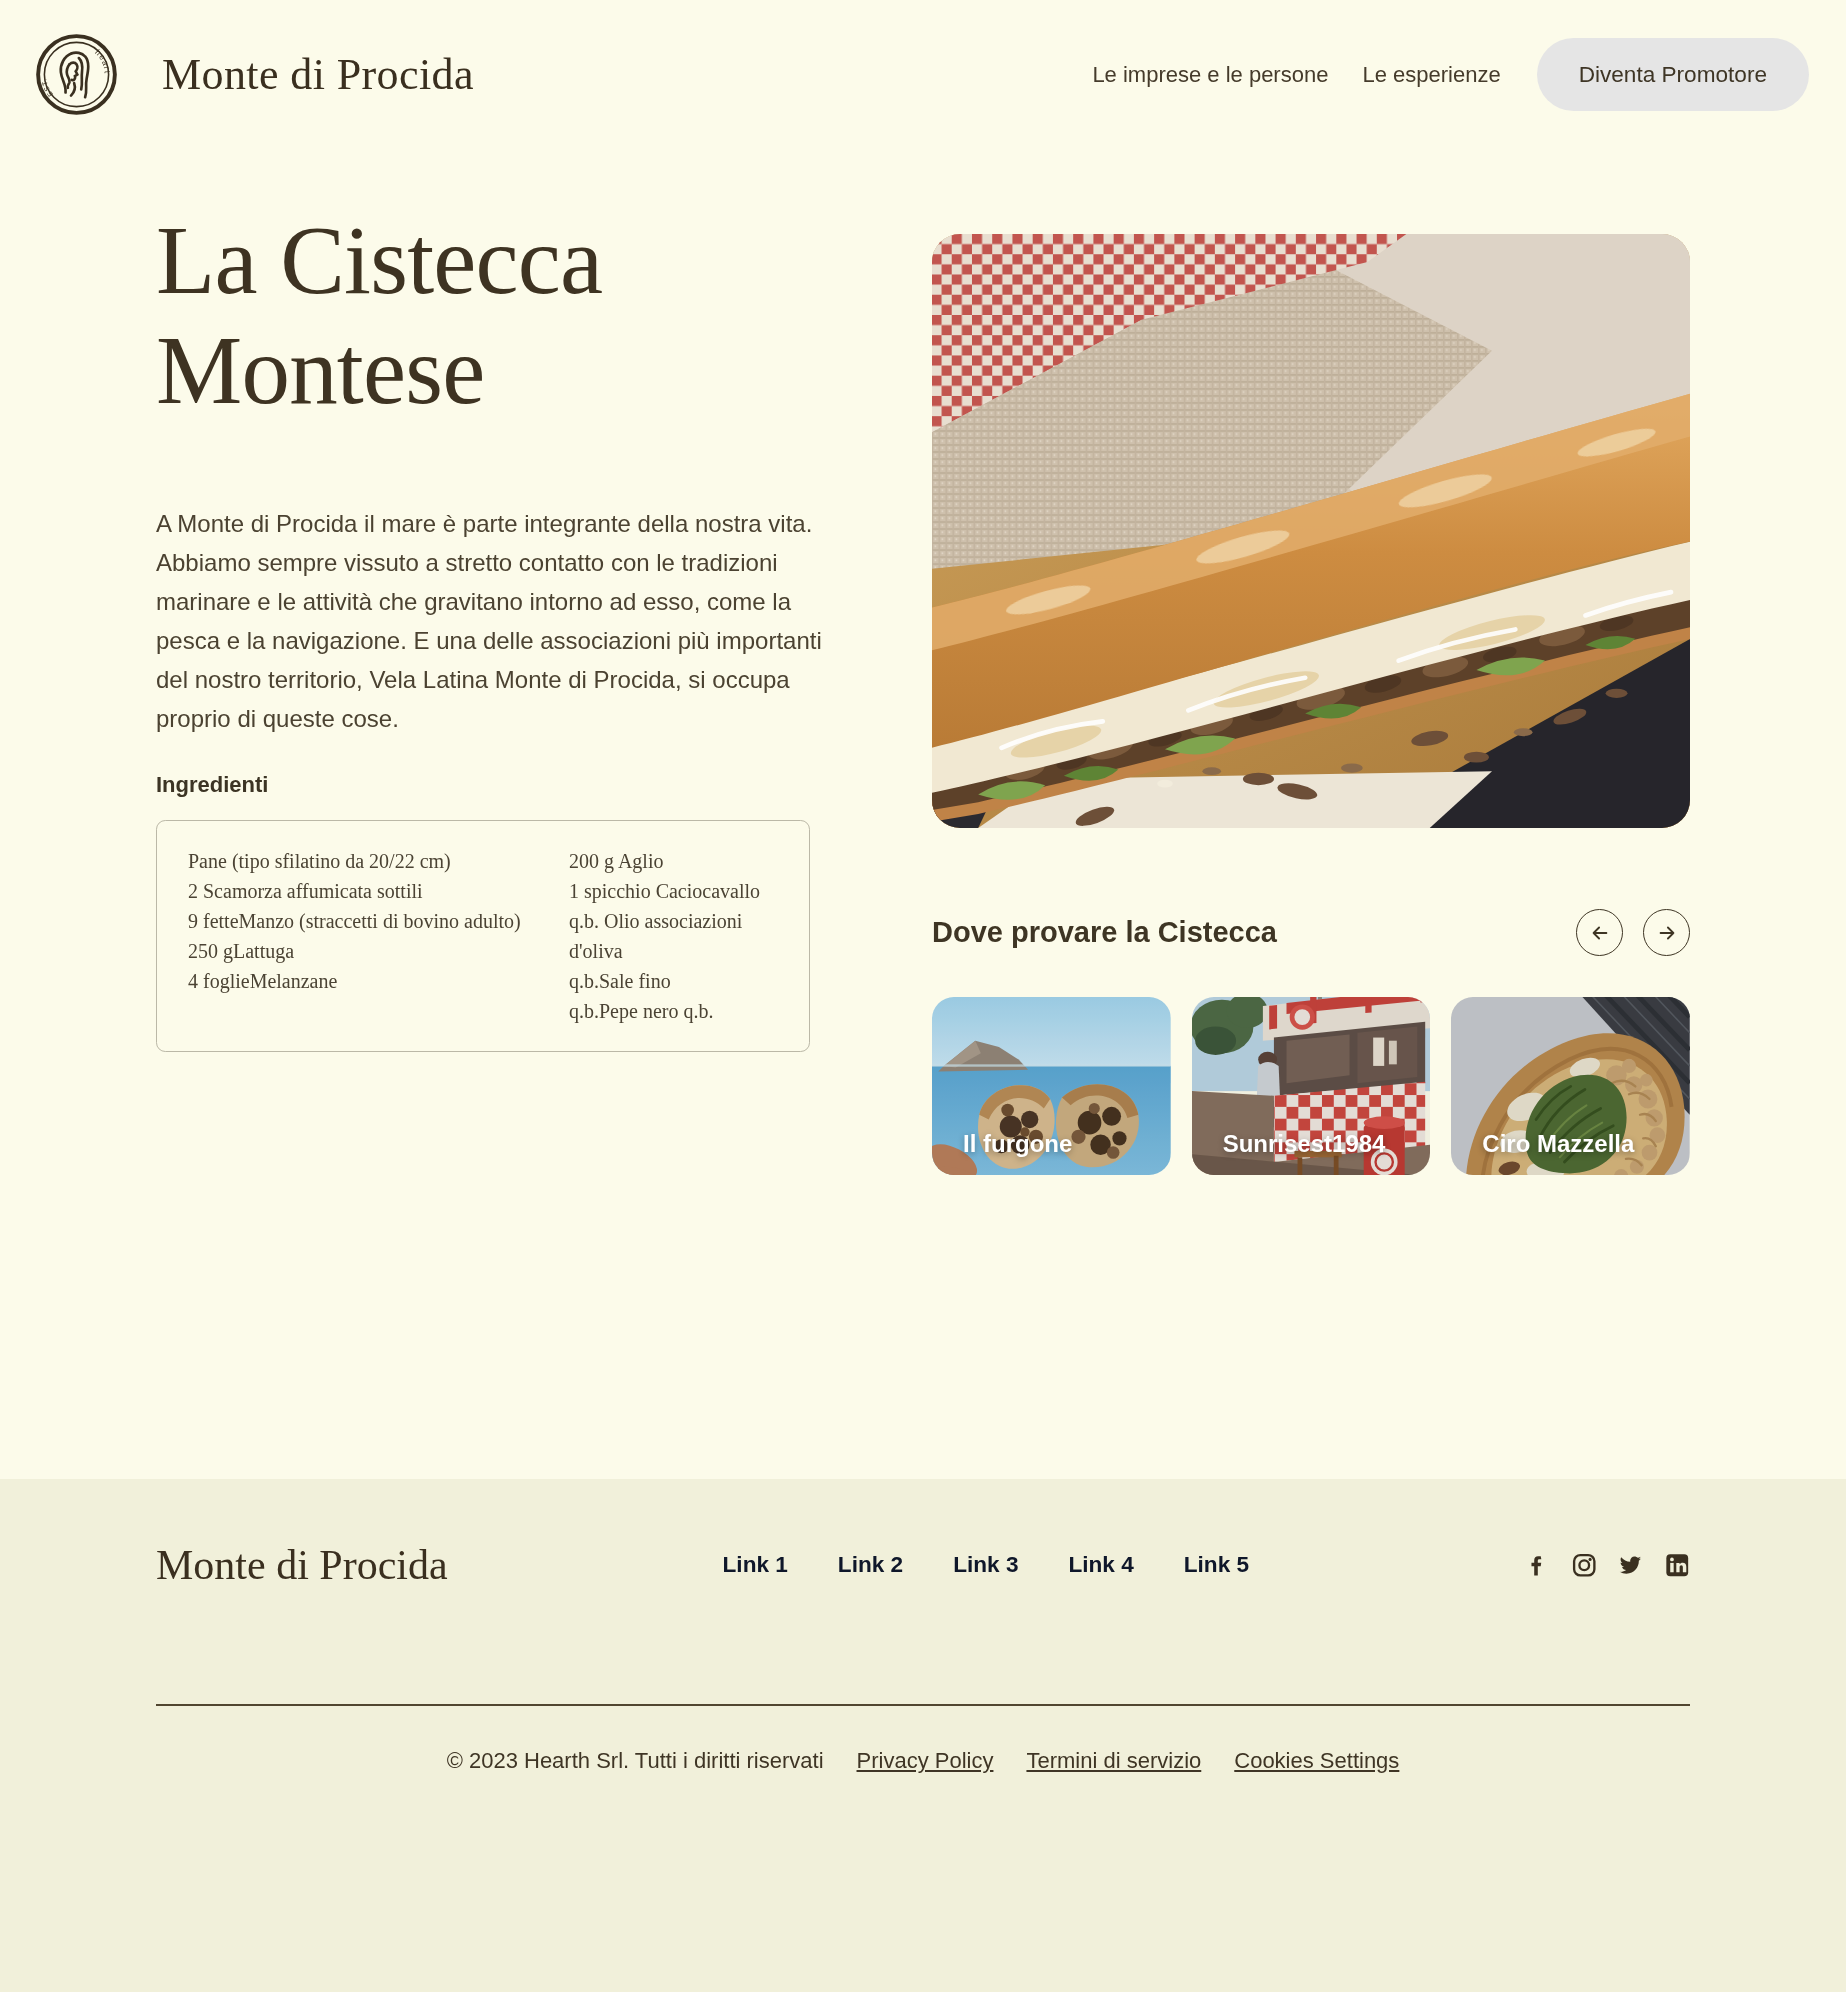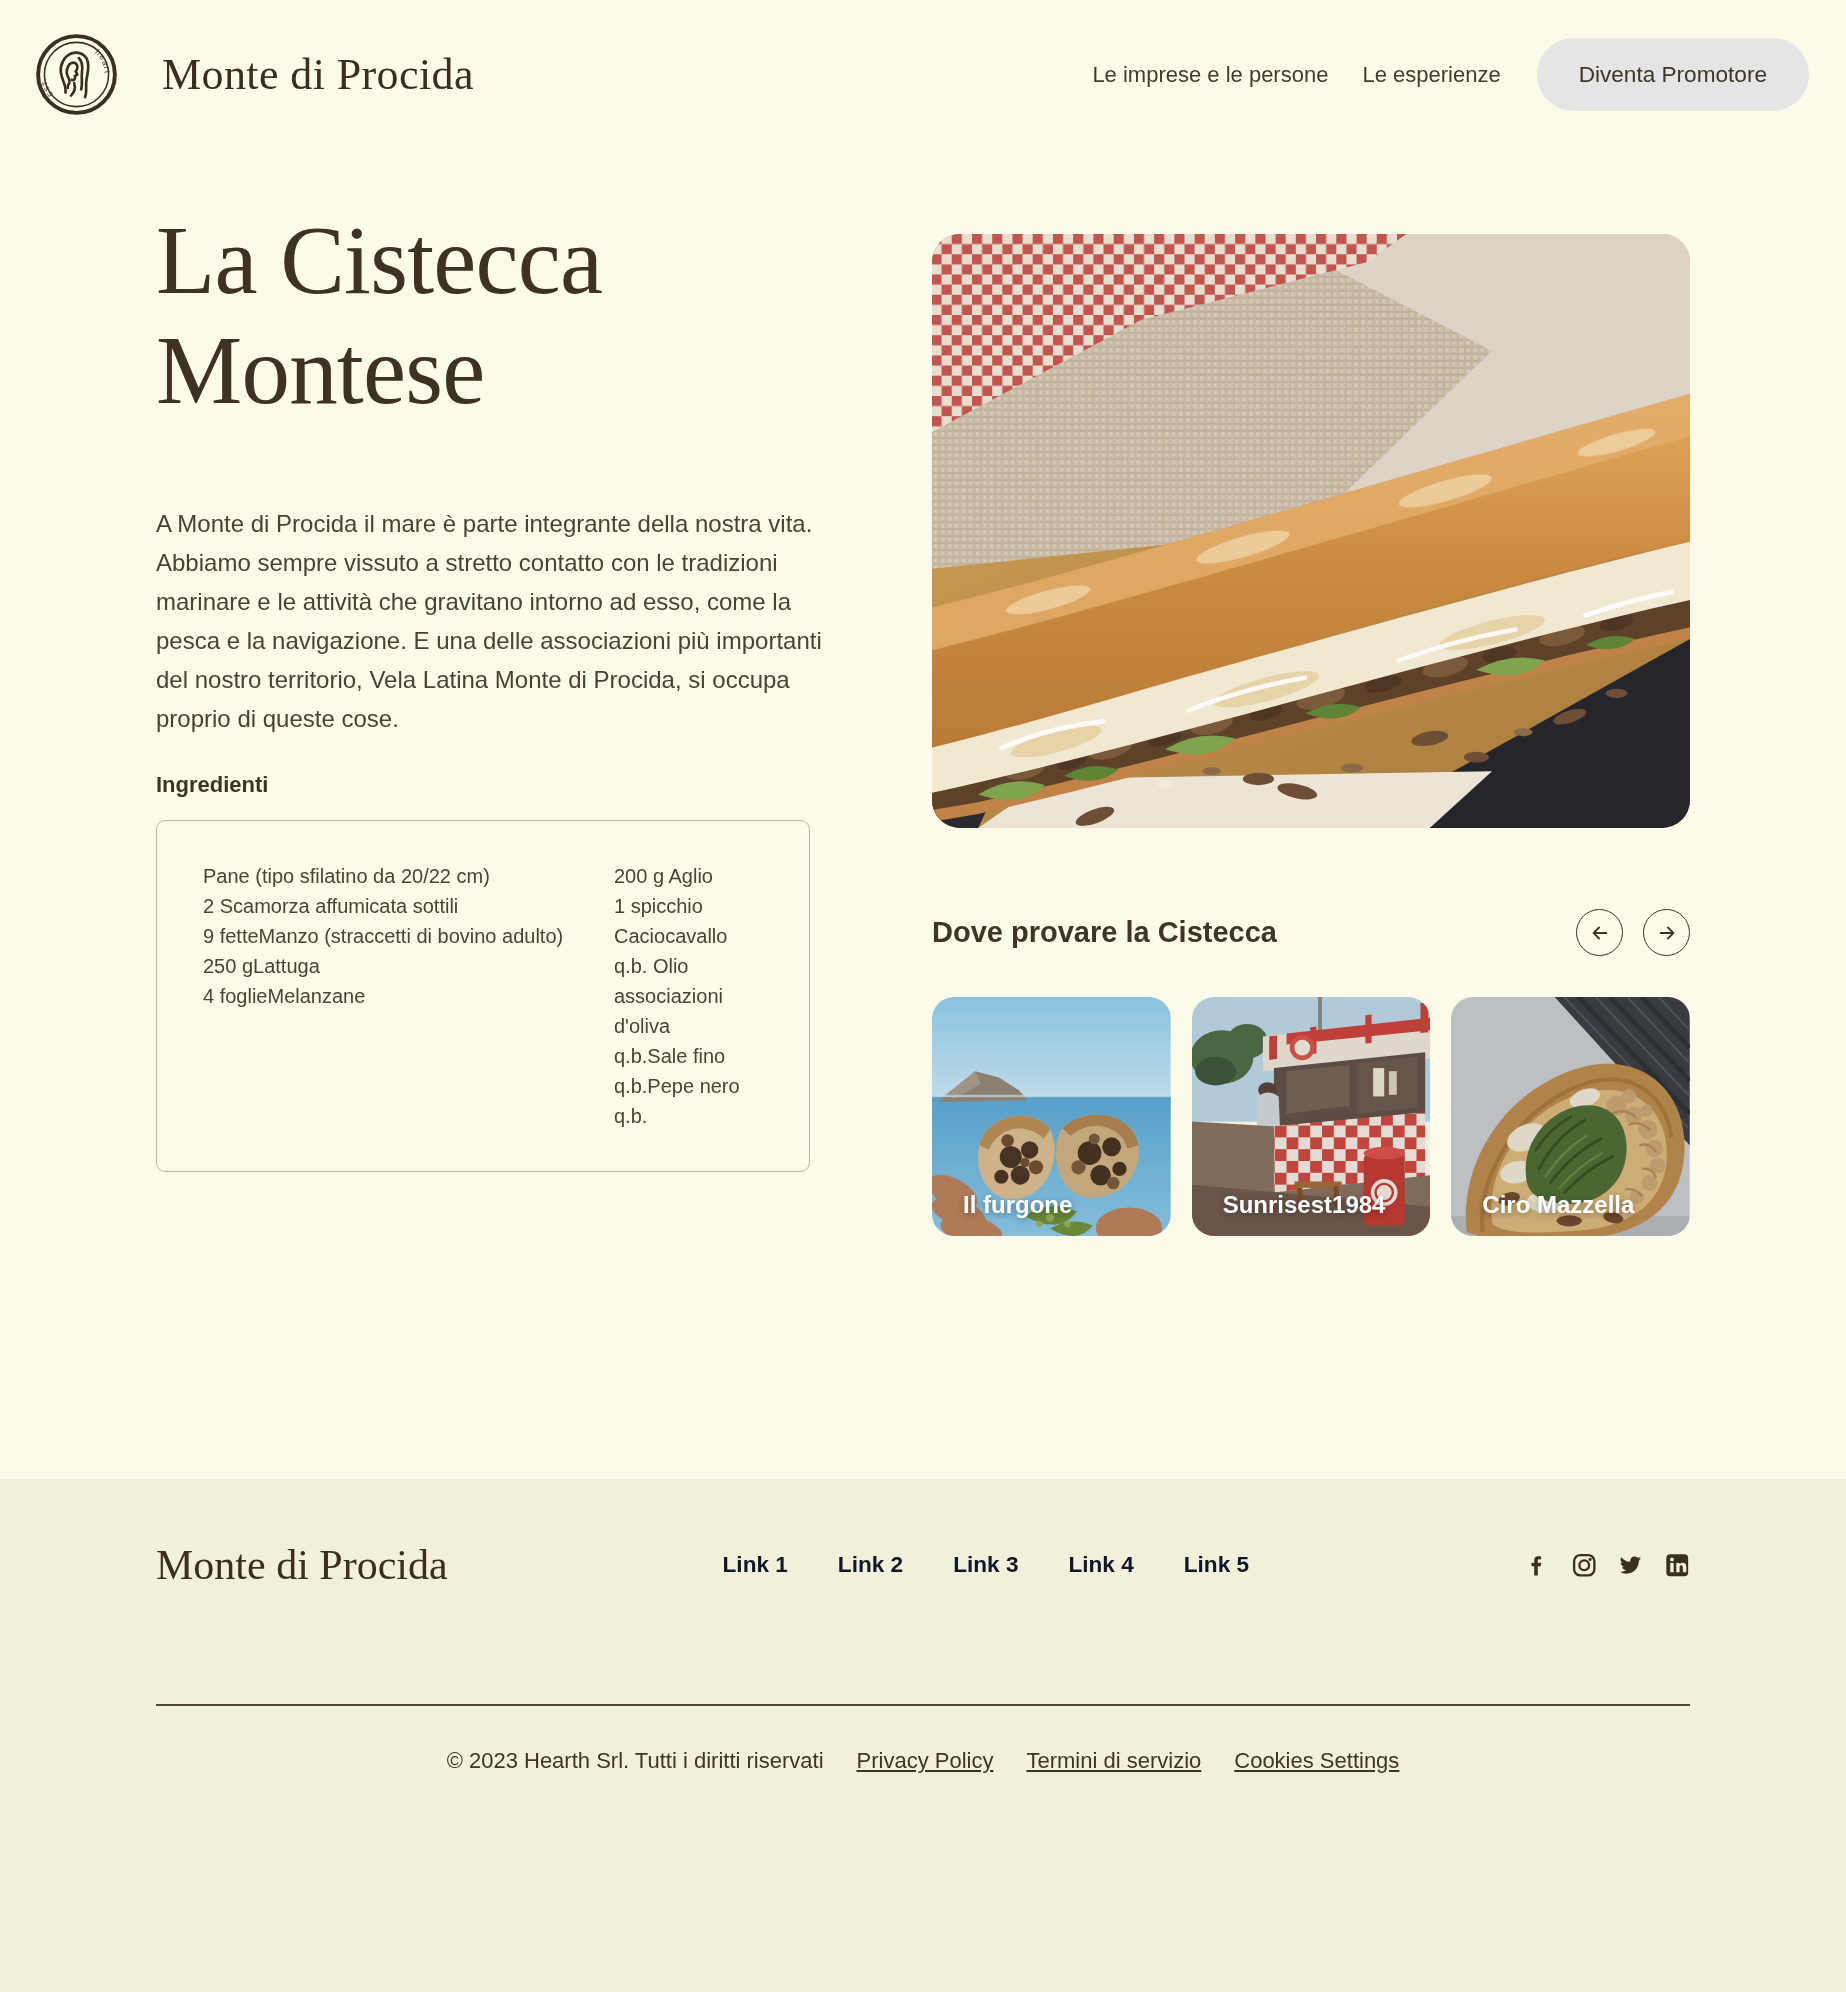--- a/index.html
+++ b/index.html
@@ -17,21 +17,21 @@
 
   
   .main{position:absolute;top:206px;left:156px;right:156px;display:flex;gap:72px;}
   .col-left{width:704px;flex:0 0 704px;}
   .col-right{flex:1;min-width:0;}
 
   .recipe-title{margin:0;font-family:"Liberation Serif",serif;font-weight:400;font-size:97px;line-height:1.13;letter-spacing:-0.8px;color:#3E3322;}
   .recipe-desc{margin:80px 0 0;font-size:24px;line-height:1.62;color:#4B4231;max-width:712px;}
   .ingredients-title{margin:34px 0 0;font-size:22px;font-weight:700;color:#3C3424;}
   .ingredients-box{margin-top:22px;border:1.6px solid #BBB8A7;border-radius:9.3px;padding:25px 31px;display:flex;box-sizing:border-box;max-width:654px;}
-  .ingredients-box ul{list-style:none;margin:15px;padding:0;}
+  .ingredients-box ul{list-style:none;margin:0;padding:0;font-family:Liberation Serif, serif;}
   .ing-left{width:381px;flex:0 0 381px;}
   .ing-right{flex:1;}
   .ingredients-box li{font-size:20px;line-height:30px;color:#4B4334;}
 
   
   .progress-row{display:flex;align-items:center;margin-top:11px;height:25px;}
   .progress-label{font-size:22px;font-weight:700;color:#3C3424;margin-right:23px;flex:0 0 auto;}
   .progress-bars{display:flex;flex:1;gap:31px;align-items:center;}
   .pbar{height:7.8px;border-radius:3.9px;flex:1;}
   .pbar.active{background:#574E3E;}
@@ -40,21 +40,21 @@
   .hero-photo{margin-top:28px;height:594px;border-radius:28px;overflow:hidden;background:#c2914e;}
   .hero-photo svg{display:block;width:100%;height:100%;}
 
   .where-row{margin-top:81px;display:flex;align-items:center;justify-content:space-between;}
   .where-title{margin:0;font-size:29px;font-weight:700;color:#3E3524;}
   .arrow-group{display:flex;gap:20px;}
   .nav-circle{width:47px;height:47px;border:1.6px solid #3E3524;border-radius:50%;box-sizing:border-box;display:flex;align-items:center;justify-content:center;background:transparent;cursor:pointer;}
   .nav-circle svg{width:22px;height:22px;stroke:#3E3524;stroke-width:2;fill:none;stroke-linecap:round;stroke-linejoin:round;}
 
   .cards{margin-top:41px;display:flex;gap:21px;}
-  .place-card{position:relative;flex:1;height:239px;border-radius:22px;overflow:hidden;cursor:pointer;}
+  .place-card{position:relative;flex:1;height:178px;border-radius:22px;overflow:hidden;cursor:pointer;}
   .place-card svg{display:block;width:100%;height:100%;}
   .card-label{position:absolute;left:31px;bottom:17px;font-size:24px;font-weight:700;color:#FFFFFF;text-shadow:0 1.6px 6.2px rgba(0,0,0,.35);}
 
   
   .site-footer{position:absolute;top:1479px;left:0;right:0;height:514px;background:#F1F0DA;box-sizing:border-box;padding:62px 156px 0;}
   .footer-top{display:flex;align-items:center;}
   .footer-brand{font-family:"Liberation Serif",serif;font-size:42px;color:#3A2F1F;}
   .footer-links{flex:1;display:flex;justify-content:center;gap:50px;}
   .footer-links a{font-size:22.6px;font-weight:700;color:#0f172a;text-decoration:none;}
   .footer-social{display:flex;gap:20px;align-items:center;}

